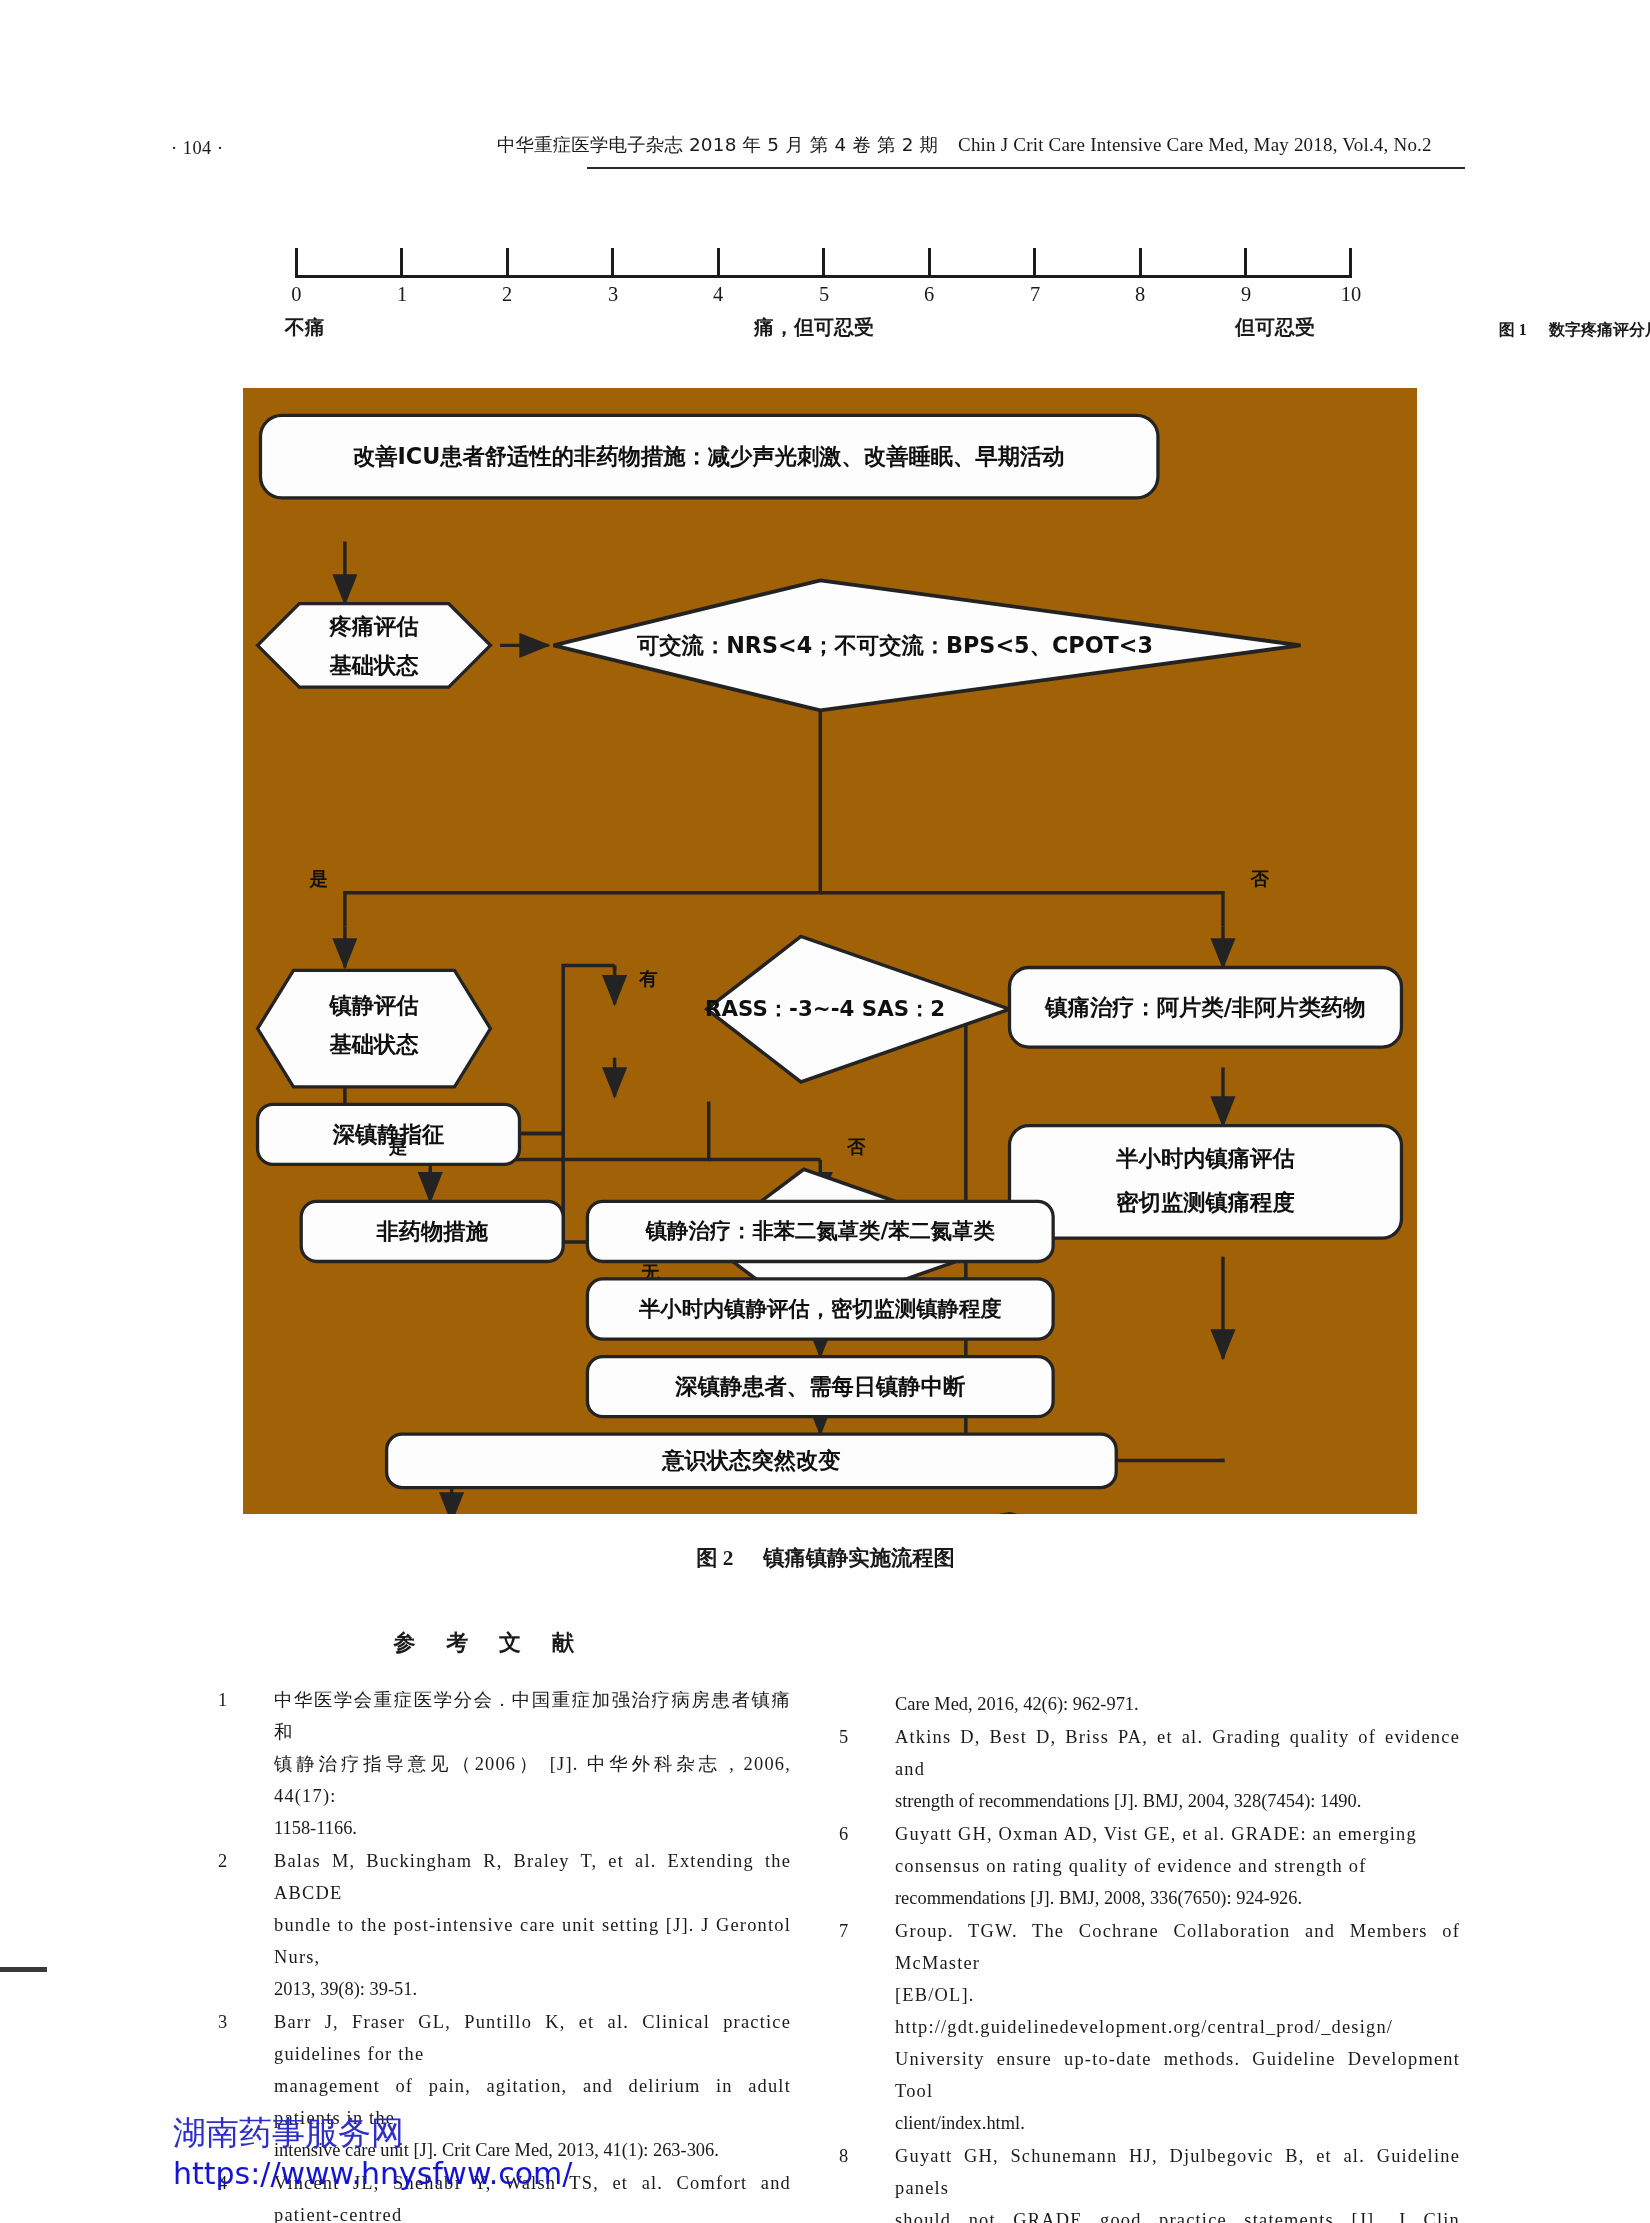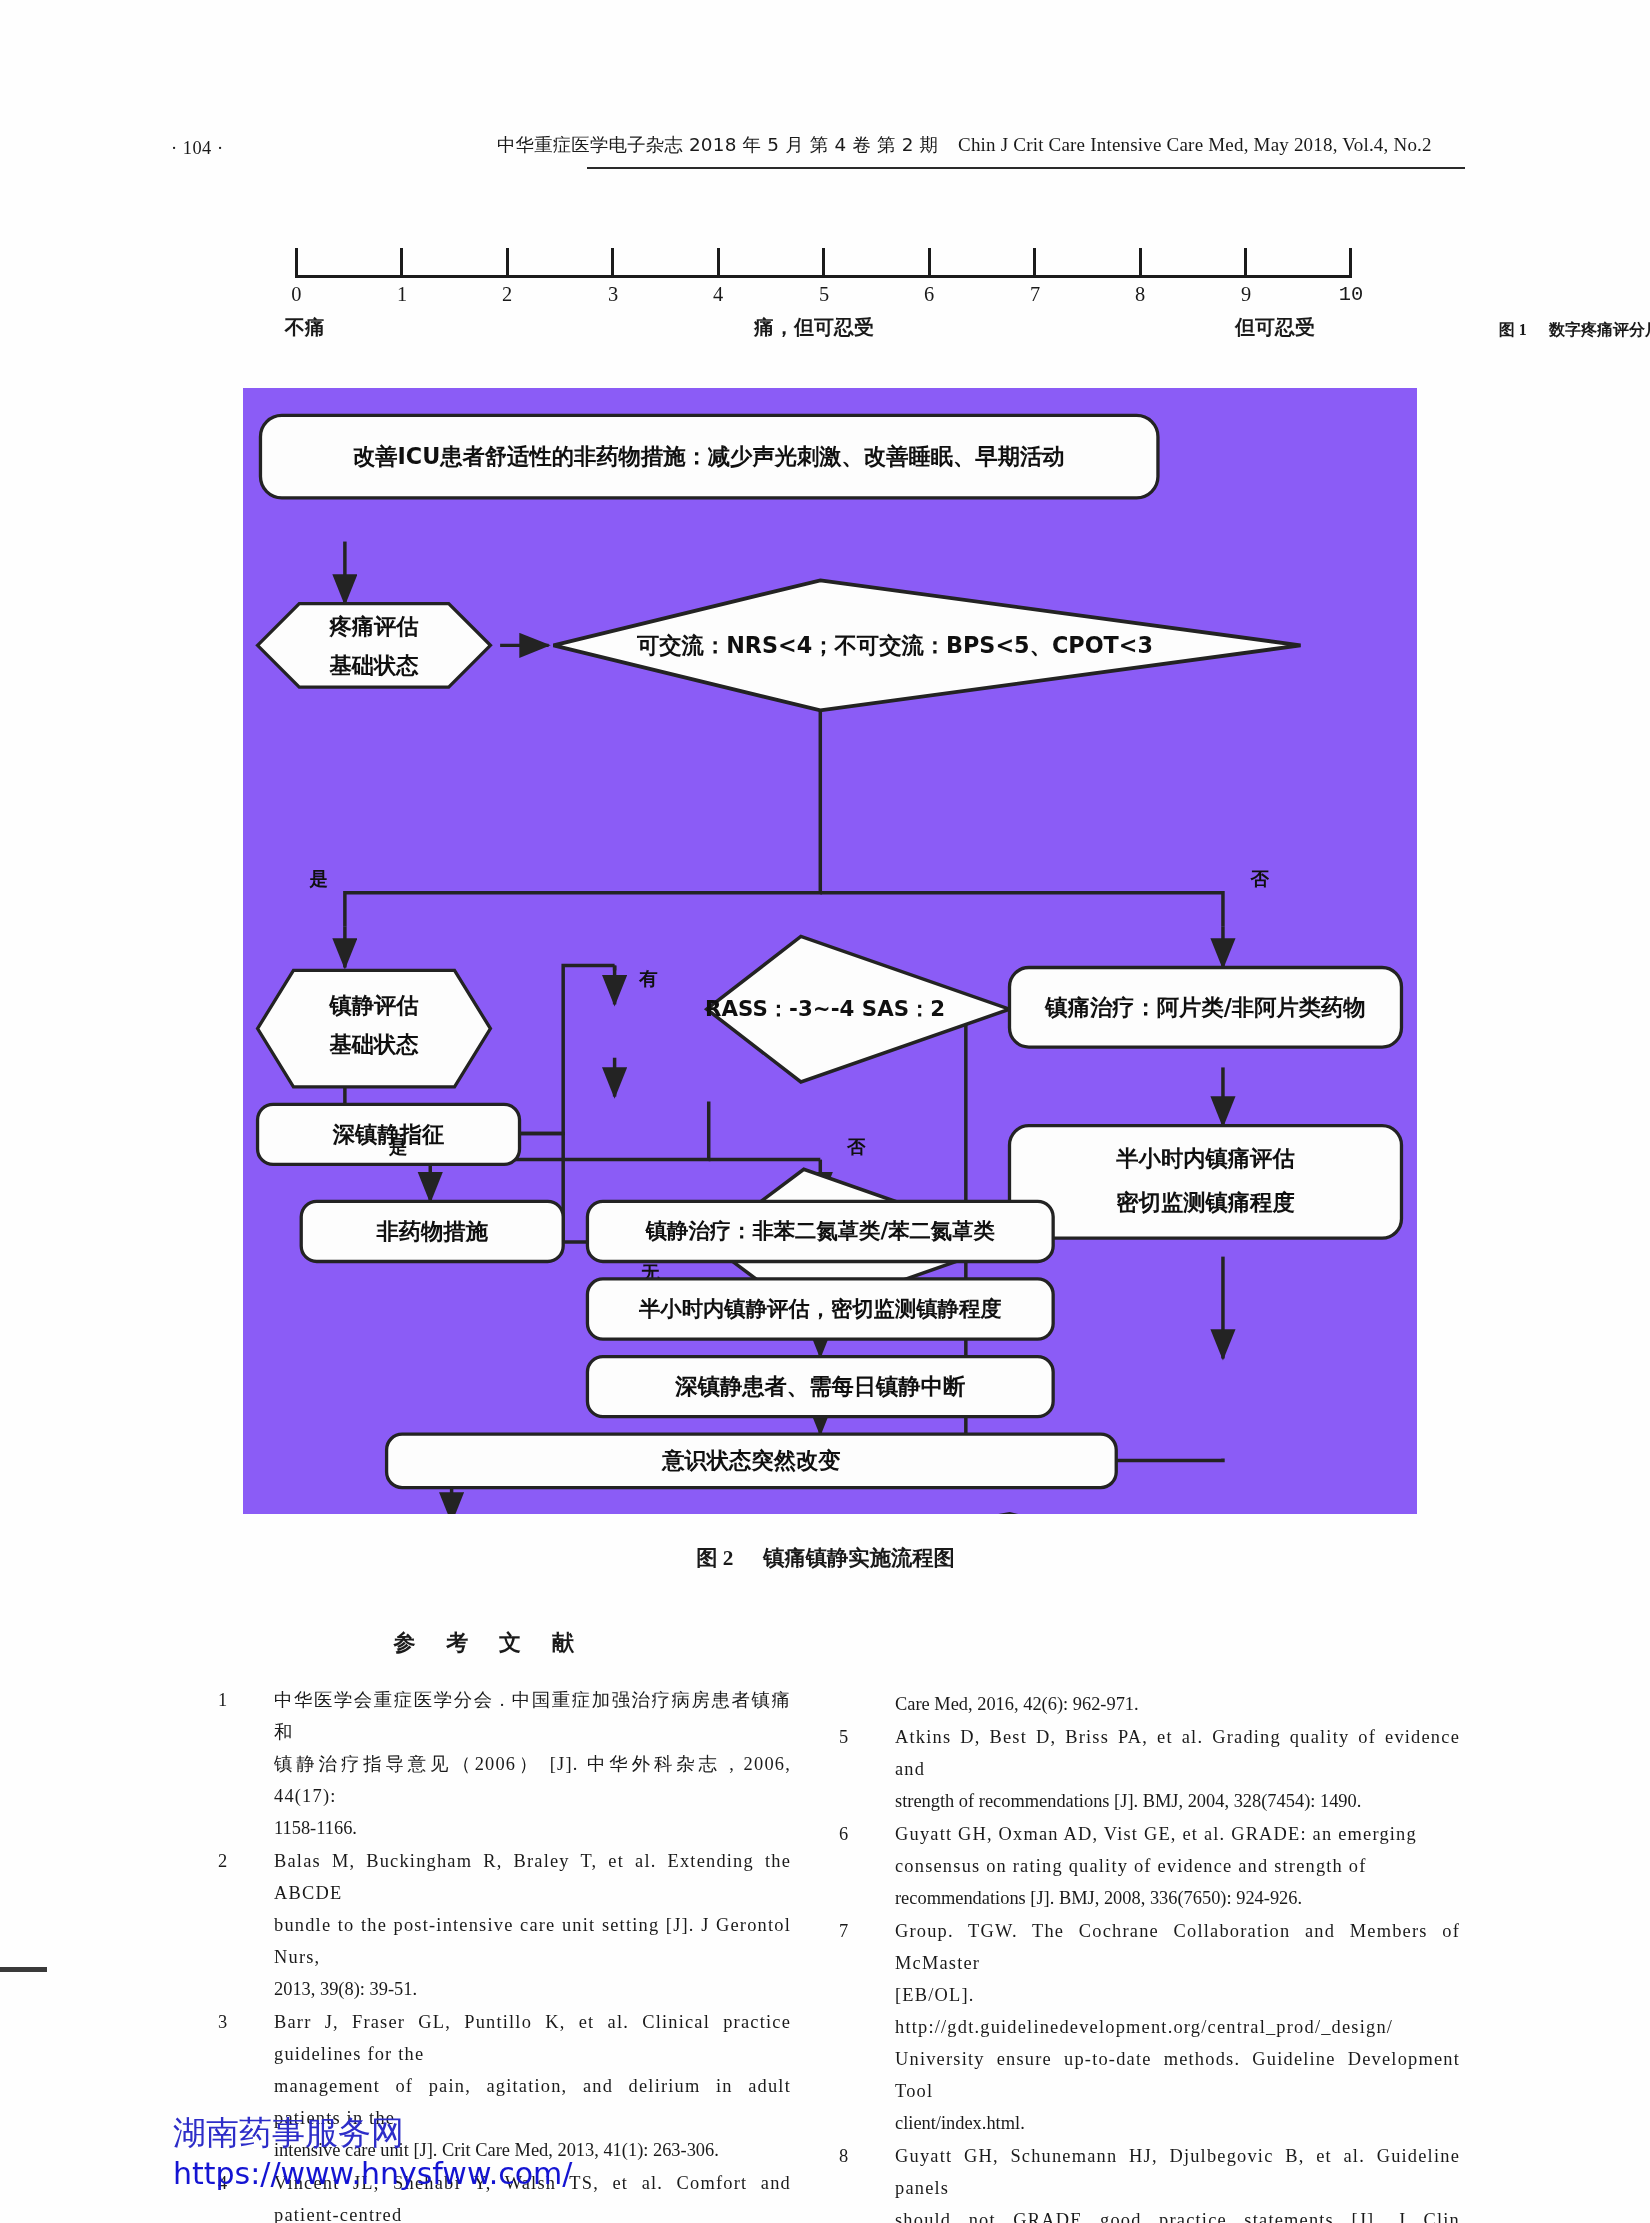--- a/index.html
+++ b/index.html
@@ -22,21 +22,21 @@
   .tnum{position:absolute;top:62px;font-size:20.4px;transform:translateX(-50%);
         font-family:"Liberation Serif",serif;}
   .endlab{position:absolute;top:93px;font-size:20px;
           font-family:"DejaVu Sans","Liberation Sans",sans-serif;font-weight:600;}
   .fig1cap{position:absolute;left:10px;top:320px;width:1651px;text-align:right;
            font-size:16px;font-family:"DejaVu Sans","Liberation Sans",sans-serif;font-weight:700;}
   .fig1cap .num{font-family:"Liberation Serif",serif;font-weight:700;}
 
   
   .fig2{position:absolute;left:243px;top:388px;width:1174px;height:1126px;
-        background:#8b5cf6;}
+        background:#a16207;}
   .fig2cap{position:absolute;left:0;top:1543px;width:1651px;text-align:center;
            font-size:21.3px;font-family:"DejaVu Sans","Liberation Sans",sans-serif;font-weight:700;}
   .fig2cap .num{font-family:"Liberation Serif",serif;font-weight:700;}
   .fig2 svg{position:absolute;left:0;top:0;}
 
   .fnode{fill:#fdfdfd;stroke:#232323;}
   .fline{stroke:#232323;fill:none;}
   .ftxt{font-family:"DejaVu Sans","Liberation Sans",sans-serif;
         font-weight:700;fill:#101010;text-anchor:middle;dominant-baseline:middle;}
   .flab{font-family:"DejaVu Sans","Liberation Sans",sans-serif;
@@ -93,21 +93,21 @@
       <div class="tnum" style="left: 549px;">5</div>
       <div class="tick" style="left: 653px;"></div>
       <div class="tnum" style="left: 654px;">6</div>
       <div class="tick" style="left: 758px;"></div>
       <div class="tnum" style="left: 760px;">7</div>
       <div class="tick" style="left: 864px;"></div>
       <div class="tnum" style="left: 865px;">8</div>
       <div class="tick" style="left: 969px;"></div>
       <div class="tnum" style="left: 971px;">9</div>
       <div class="tick" style="left: 1074px;"></div>
-      <div class="tnum" style="left: 1076px; font-family: Liberation Mono, monospace;">10</div>
+      <div class="tnum" style="left: 1076px;">10</div>
       <div class="axis"></div>
       <div class="endlab" style="left: 9.7px;">不痛</div>
       <div class="endlab" style="left: 479px;">痛，但可忍受</div>
       <div class="endlab" style="left: 960px;">但可忍受</div>
     </div>
   <div class="fig1cap">
     <span class="num">图 1</span>
     &nbsp;&nbsp;&nbsp;<span>数字疼痛评分尺</span>
   </div>
 

